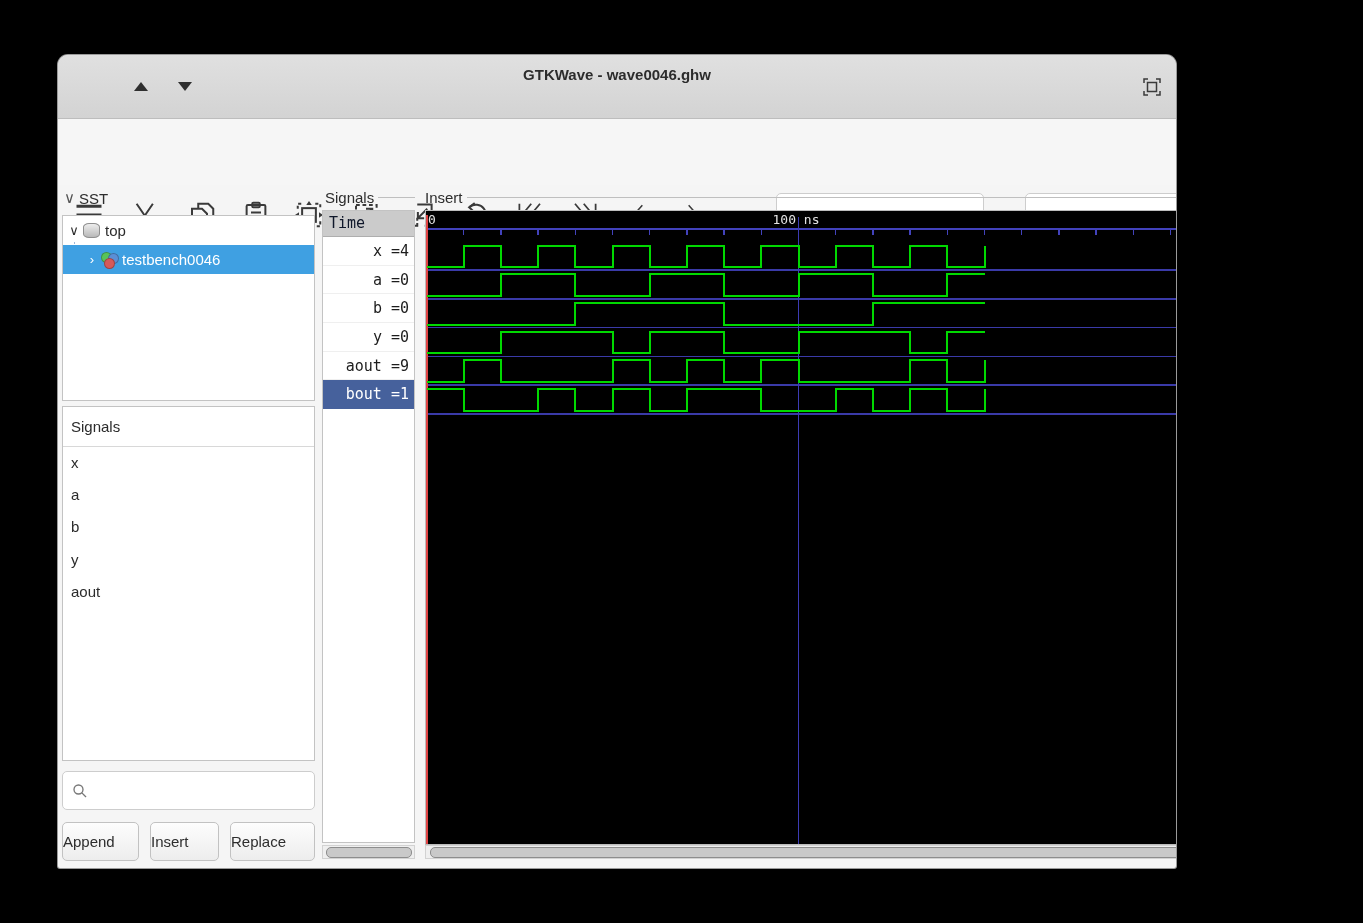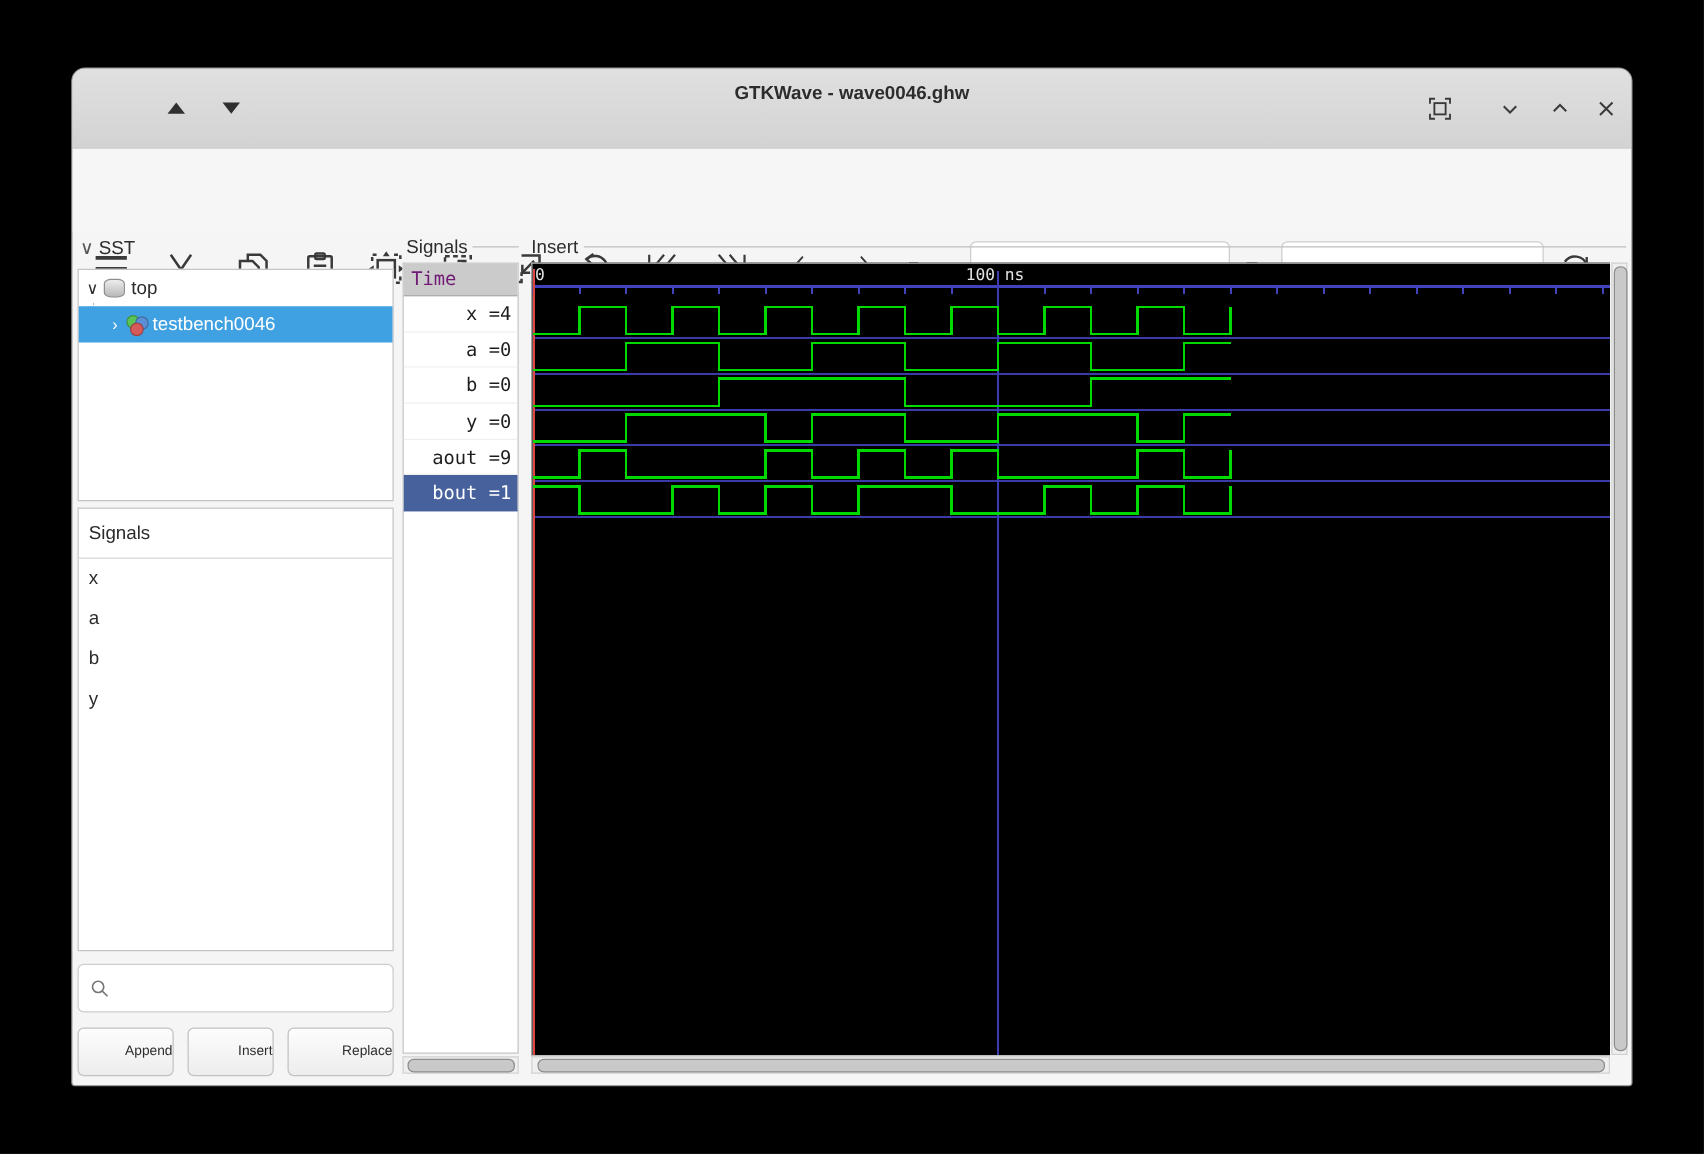--- a/index.html
+++ b/index.html
@@ -1,16 +1,16 @@
 <!DOCTYPE html>
 <html><head>
 <meta charset="utf-8">
 <style>
   html,body{margin:0;padding:0;background:#000;width:1363px;height:923px;font-family:"Liberation Sans",sans-serif;}
-  .window{position:absolute;left:58px;top:55px;width:1247px;height:813px;background:#f5f5f5;border-radius:10px 10px 2px 2px;overflow:hidden;box-shadow:0 0 0 1px #9a9a9a;}
+  .window{position:absolute;left:58px;top:55px;width:1118px;height:813px;background:#f5f5f5;border-radius:10px 10px 2px 2px;overflow:hidden;box-shadow:0 0 0 1px #9a9a9a;}
   
   .titlebar{position:absolute;left:0;top:0;width:100%;height:63px;background:linear-gradient(#e0e0e0,#d3d3d3);border-bottom:1px solid #bdbdbd;}
   .tb-title{position:absolute;left:0;right:0;top:11px;text-align:center;font-size:15px;font-weight:bold;color:#2c2c2c;}
   .tb-sub{position:absolute;left:0;right:0;top:33px;text-align:center;font-size:12.5px;color:#8a8a8a;}
   .tb-sub span{margin:0 4px;}
   .tri{position:absolute;top:27px;width:0;height:0;cursor:default;}
   .tri-up{left:76px;border-left:7px solid transparent;border-right:7px solid transparent;border-bottom:9px solid #2f2f2f;}
   .tri-down{left:120px;border-left:7px solid transparent;border-right:7px solid transparent;border-top:9px solid #2f2f2f;}
   .winbtn{position:absolute;top:22px;width:20px;height:20px;color:#3a3a3a;}
   .winbtn svg{width:20px;height:20px;}
@@ -33,24 +33,24 @@
   .orbs{position:relative;width:17px;height:15px;margin-right:4px;}
   .orbs i{position:absolute;width:9px;height:9px;border-radius:50%;border:1px solid rgba(0,0,0,.25);}
   .orb-g{left:0;top:0;background:#58c458;}
   .orb-b{left:7px;top:1px;background:#5a8fd6;}
   .orb-r{left:3px;top:6px;background:#d65a5a;}
   .dotline{position:absolute;border-left:1px dotted #9db7d8;}
   .list-header{height:39px;line-height:39px;padding-left:8px;font-size:15px;color:#2b2b2b;border-bottom:1px solid #d8d8d8;}
   .list-row{height:32.2px;line-height:32.2px;padding-left:8px;font-size:15px;color:#2b2b2b;}
   .list-row.sel{background:#3fa0e2;color:#fff;}
   .search{position:absolute;background:#fff;border:1px solid #cdcdcd;border-radius:5px;box-sizing:border-box;display:flex;align-items:center;padding-left:8px;color:#777;}
-  .btn{position:absolute;height:39px;background:linear-gradient(#fdfdfd,#ededed);border:1px solid #c2c2c2;border-radius:5px;box-sizing:border-box;font-size:11px;color:#2d2d2d;text-align:right;line-height:37px;}
+  .btn{position:absolute;height:39px;background:linear-gradient(#fdfdfd,#ededed);border:1px solid #c2c2c2;border-radius:5px;box-sizing:border-box;font-size:15px;color:#2d2d2d;text-align:left;line-height:37px;}
   
   .mid-panel{position:absolute;left:264px;top:155px;width:93px;height:633px;background:#fff;border:1px solid #c3c3c3;box-sizing:border-box;}
-  .time-hdr{height:25px;line-height:25px;background:#cbcbcb;border-bottom:1px solid #aeaeae;font-family:"DejaVu Sans Mono",monospace;font-size:15px;color:#701a75;padding-left:6px;}
+  .time-hdr{height:25px;line-height:25px;background:#cbcbcb;border-bottom:1px solid #aeaeae;font-family:"DejaVu Sans Mono",monospace;font-size:15px;color:#0f172a;padding-left:6px;}
   .sig-row{height:28.7px;line-height:28.7px;font-family:"DejaVu Sans Mono",monospace;font-size:15px;color:#1d1d1d;text-align:right;padding-right:5px;border-bottom:1px solid #efefef;box-sizing:border-box;}
   .sig-row.sel{background:#46619c;color:#fff;border-bottom:1px solid #46619c;}
   
   .wave-canvas{position:absolute;left:367px;top:155px;width:862px;height:633px;background:#000;border:1px solid #bdbdbd;border-right:none;box-sizing:content-box;}
   .vscroll{position:absolute;left:1231px;top:155px;width:13px;height:634px;background:#efefef;border:1px solid #d2d2d2;box-sizing:border-box;}
   .vscroll .thumb{position:absolute;left:1px;top:2px;width:9px;height:626px;background:#c9c9c9;border:1px solid #8d8d8d;border-radius:5px;}
   .hscroll{position:absolute;height:14px;background:#efefef;border:1px solid #d2d2d2;box-sizing:border-box;}
   .hscroll .thumb{position:absolute;top:1px;height:9px;background:#c9c9c9;border:1px solid #8d8d8d;border-radius:5px;}
 </style>
 </head>
@@ -225,20 +225,21 @@
       <span>testbench0046</span>
     </div>
   </div>
 
   <div class="box" style="left:4px;top:351px;width:253px;height:355px">
     <div class="list-header">Signals</div>
     <div class="list-row">x</div>
     <div class="list-row">a</div>
     <div class="list-row">b</div>
     <div class="list-row">y</div>
+    <div class="list-row">aout</div>
   </div>
 
   <div class="search" style="left:4px;top:716px;width:253px;height:39px">
     <svg viewBox="0 0 24 24" width="18" height="18">
         <g fill="none" stroke="currentColor" stroke-width="1.8">
           <circle cx="10" cy="10" r="6"></circle>
           <path d="M14.5 14.5 L20 20"></path>
         </g>
       </svg>
   </div>

